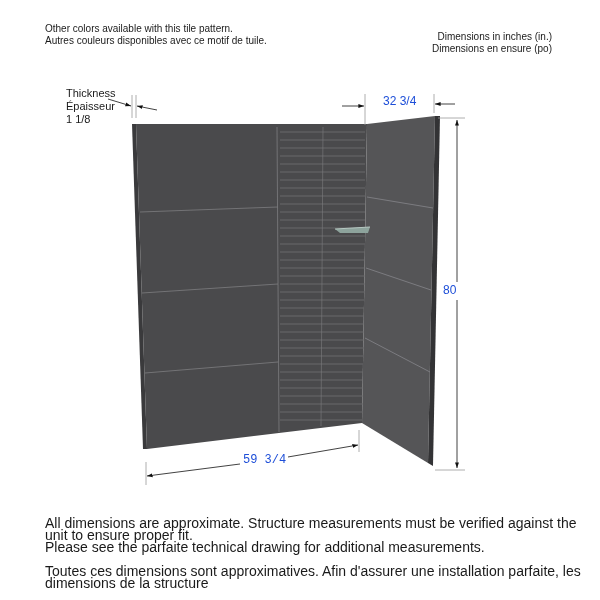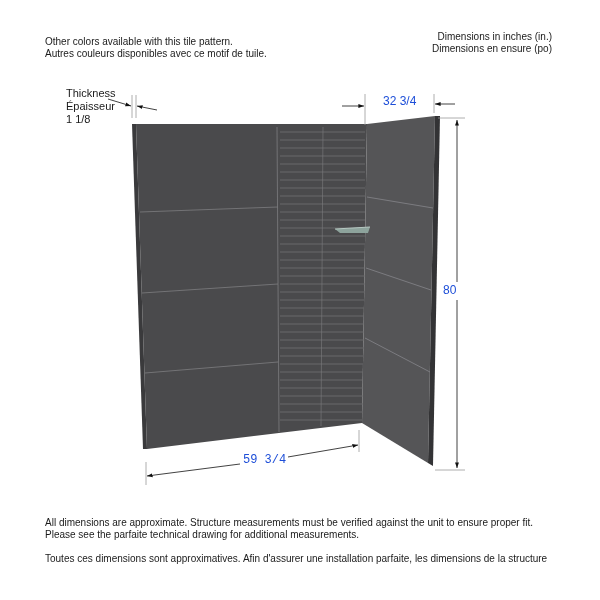--- a/index.html
+++ b/index.html
@@ -1,25 +1,25 @@
 <!DOCTYPE html>
 <html><head>
 <meta charset="utf-8">
 <style>
   html, body { margin:0; padding:0; background:#ffffff; }
   body { width:600px; height:600px; position:relative; overflow:hidden; font-family:"Liberation Sans", sans-serif; color:#222; }
   .txt { position:absolute; font-size:10px; line-height:12px; white-space:nowrap; color:#1a1a1a; }
-  .note-tl { left:45px; top:36px; }
+  .note-tl { left:45px; top:23px; }
   .note-tr { right:48px; top:31px; text-align:right; }
   .thick-label { position:absolute; left:66px; top:87px; width:74px; text-align:left; font-size:11px; line-height:13px; color:#1a1a1a; }
   .dim { position:absolute; font-size:12px; color:#1d4ed8; background:#fff; padding:0 2px; }
   .dim-depth { left:381px; top:94px; }
   .dim-height { left:441px; top:283px; }
   .dim-width { left:241px; top:453px;font-family:Liberation Mono, monospace; }
-  .footer { position:absolute; left:45px; top:517px; font-size:10px; line-height:12px; color:#1a1a1a; }
+  .footer { position:absolute; left:45px; top:517px; font-size:14px; line-height:12px; color:#1a1a1a; }
   .footer p { margin:0 0 12px 0; }
   svg.drawing { position:absolute; left:0; top:0; }
 </style>
 </head>
 <body>
 
 <div class="txt note-tl">
   <div>Other colors available with this tile pattern.</div>
   <div>Autres couleurs disponibles avec ce motif de tuile.</div>
 </div>

